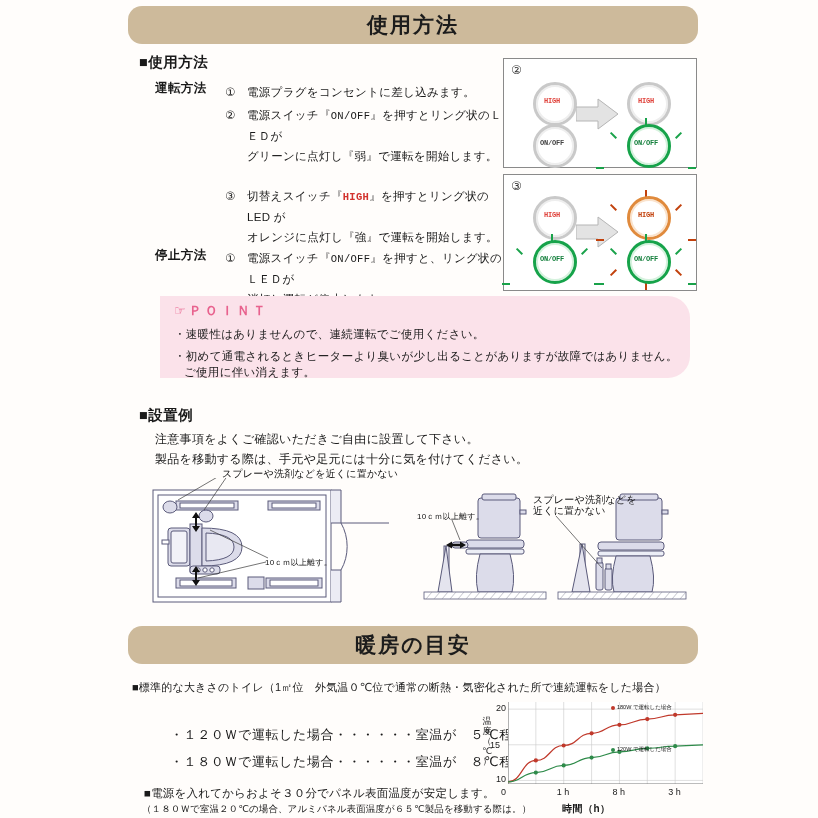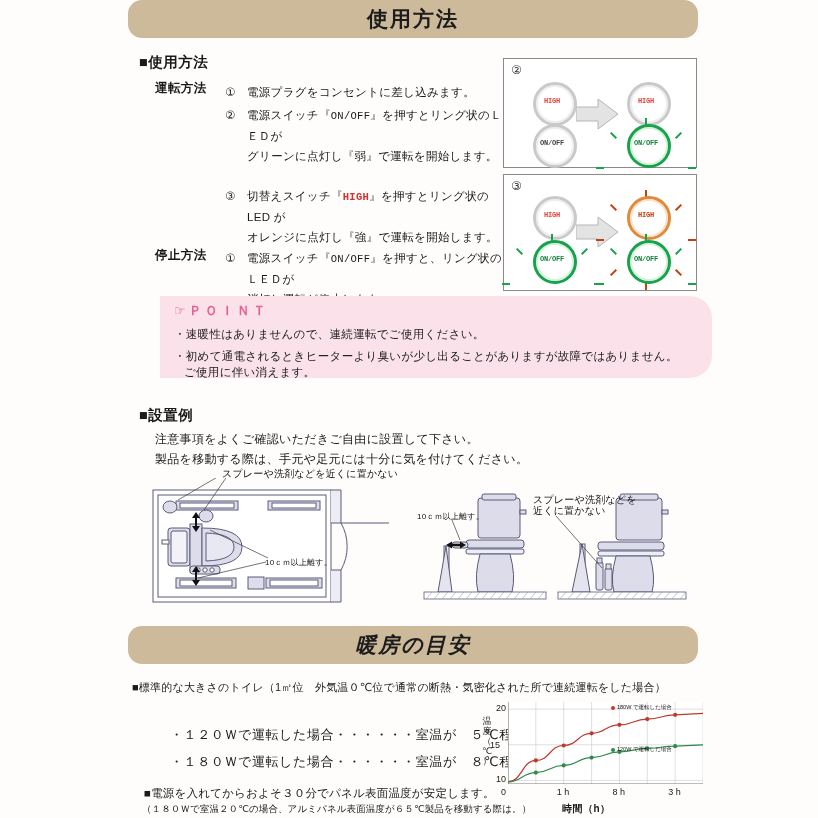--- a/index.html
+++ b/index.html
@@ -15,22 +15,22 @@
 
   
   .banner{
     position:absolute;
     background:#cdba9b;
     border-radius:14px;
     display:flex;align-items:center;justify-content:center;
     font-size:21px;font-weight:700;letter-spacing:2px;
     color:#1c1c1c;
   }
-  #banner-usage{left:128px;top:0;width:570px;height:38px;}
-  #banner-heating{left:128px;top:626px;width:570px;height:38px;font-style:italic;}
+  #banner-usage{left:128px;top:6px;width:570px;height:38px;}
+  #banner-heating{left:128px;top:626px;width:570px;height:38px;}
 
   
   .sec-title{
     position:absolute;font-size:14.5px;font-weight:700;letter-spacing:0.5px;
   }
   .lbl{position:absolute;font-size:12px;letter-spacing:0.4px;}
   .bodytxt{position:absolute;font-size:12px;letter-spacing:0.3px;line-height:19px;}
 
   
   #t-usage-head{left:139px;top:53px;}
@@ -92,21 +92,21 @@
   .rays i:nth-child(7){transform:rotate(270deg) translateY(-25px);}
   .rays i:nth-child(8){transform:rotate(315deg) translateY(-25px);}
 
   .arrow-right{
     position:absolute;width:44px;height:34px;
   }
 
   
   #point-box{
     position:absolute;left:160px;top:296px;width:530px;height:82px;
-    background:#fbe2ea;border-radius:0 22px 22px 0;padding-left:22px;
+    background:#fbe2ea;border-radius:0 22px 22px 0;
   }
   #point-head{
     position:absolute;left:14px;top:6px;font-size:13px;font-weight:700;
     color:#e8628e;letter-spacing:3px;
   }
   .point-line{
     position:absolute;font-size:11.5px;line-height:17px;letter-spacing:0.3px;color:#1a1a1a;
   }
   #pl1{left:14px;top:30px;}
   #pl2{left:14px;top:52px;}

